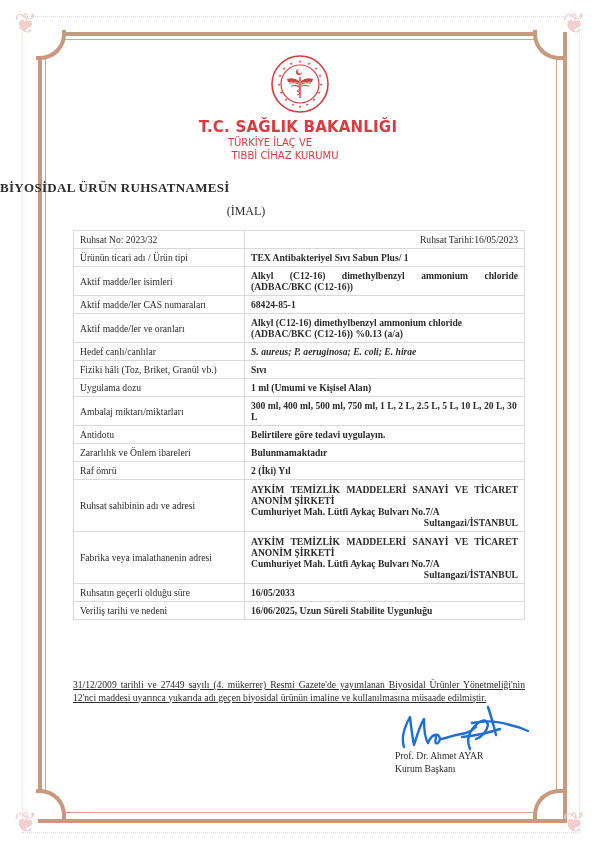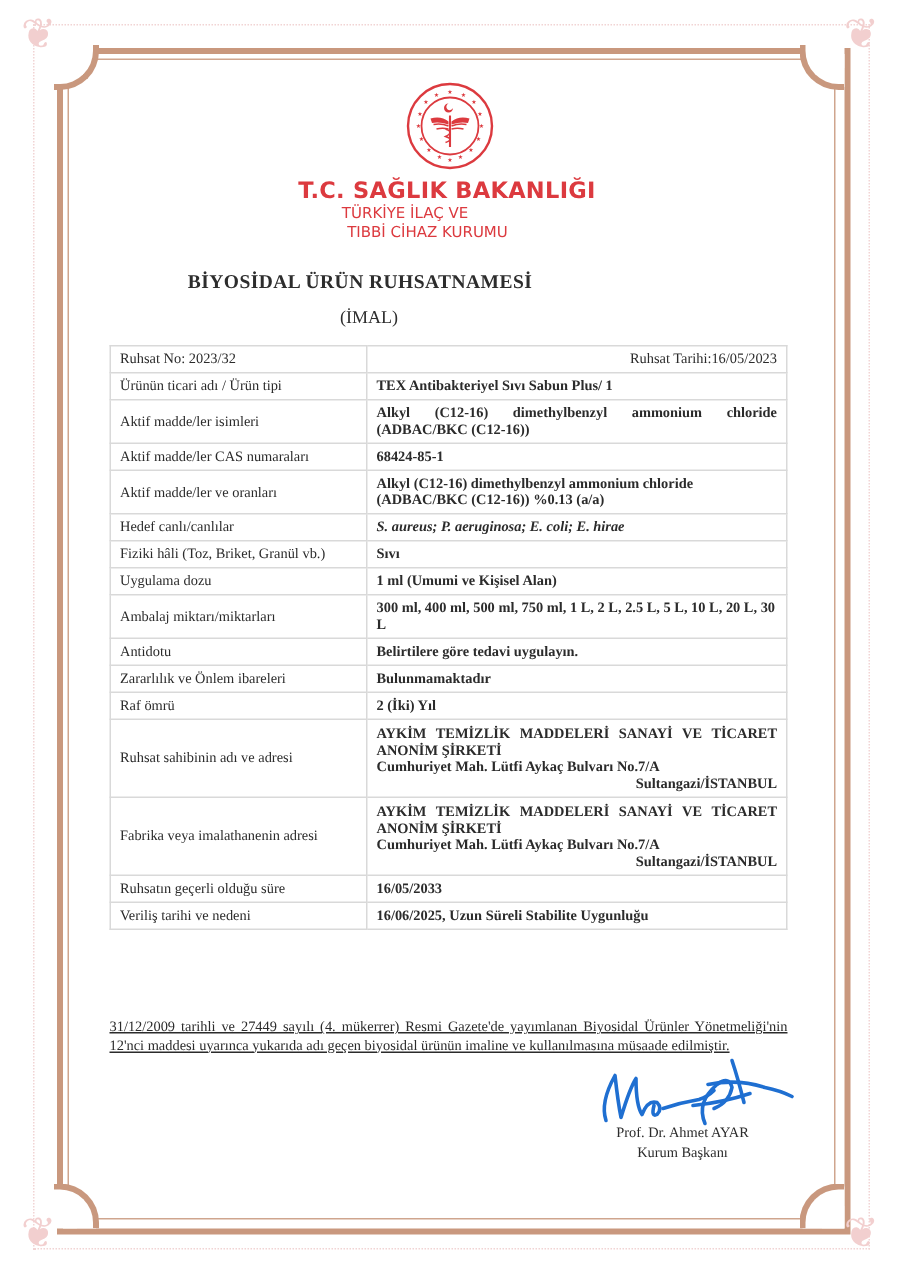--- a/index.html
+++ b/index.html
@@ -13,38 +13,38 @@
   .corner.bl { left: 36px; bottom: 30px; border-top-right-radius: 26px; border-right: 4px solid #c9987e; border-top: 4px solid #c9987e; }
   .corner.br { right: 37px; bottom: 30px; border-top-left-radius: 26px; border-left: 4px solid #c9987e; border-top: 4px solid #c9987e; }
   .ornament { position: absolute; color: #f2cfcf; font-size: 28px; line-height: 1; }
 
   .logo { position: absolute; left: 270px; top: 54px; width: 60px; height: 60px; }
   .org-title { position: absolute; left: 0; width: 596px; top: 118px; text-align: center; font-family: "DejaVu Sans", sans-serif; font-weight: bold; font-size: 15px; color: #dc3a3f; letter-spacing: 0.2px; }
   .org-sub { position: absolute; left: 0; width: 540px; text-align: center; font-family: "DejaVu Sans", sans-serif; font-size: 10px; color: #dc3a3f; }
   .org-sub.l1 { top: 137px; }
   .org-sub.l2 { top: 150px; margin-left: 15px; }
 
-  .doc-title { position: absolute; left: 0; width: 480px; top: 180px; text-align: center; font-weight: bold; font-size: 13px; color: #2d2d2d; letter-spacing: 0.3px; }
+  .doc-title { position: absolute; left: 0; width: 480px; top: 180px; font-weight: bold; font-size: 13px; color: #2d2d2d; letter-spacing: 0.3px; }
   .doc-subtitle { position: absolute; left: 0; width: 492px; top: 204px; text-align: center; font-size: 12px; color: #2d2d2d; }
 
   table.permit { position: absolute; left: 73px; top: 230px; width: 452px; border-collapse: collapse; font-size: 9.6px; }
   table.permit td { border: 1px solid #d9d9d9; padding: 3px 6px; vertical-align: middle; line-height: 11px; }
   table.permit td.lbl { width: 158px; }
   table.permit td.val { text-align: justify; font-weight: bold; }
   .rowh-s { height: 15px; }
   .rowh-m { height: 24px; }
   .rowh-l { height: 52px; }
   .right { text-align: right; }
   .ital { font-style: italic; }
   .spread { text-align: justify; text-align-last: justify; display: block; }
   .addr-right { display: block; text-align: right; }
 
   .legal { position: absolute; left: 73px; top: 679px; width: 452px; font-size: 9.6px; line-height: 12.5px; text-align: justify; text-decoration: underline; }
   .signature { position: absolute; left: 392px; top: 705px; width: 140px; height: 50px; }
-  .signer { position: absolute; left: 395px; top: 749px; width: 120px; text-align: center; font-size: 9.6px; line-height: 13px; }
+  .signer { position: absolute; left: 395px; top: 749px; width: 120px; text-align: left; font-size: 9.6px; line-height: 13px; }
 </style>
 </head>
 <body>
 
 <div class="outer-faint"></div>
 <div class="frame-thick"></div>
 <div class="frame-thin"></div>
 <div class="corner tl"></div>
 <div class="corner tr"></div>
 <div class="corner bl"></div>

